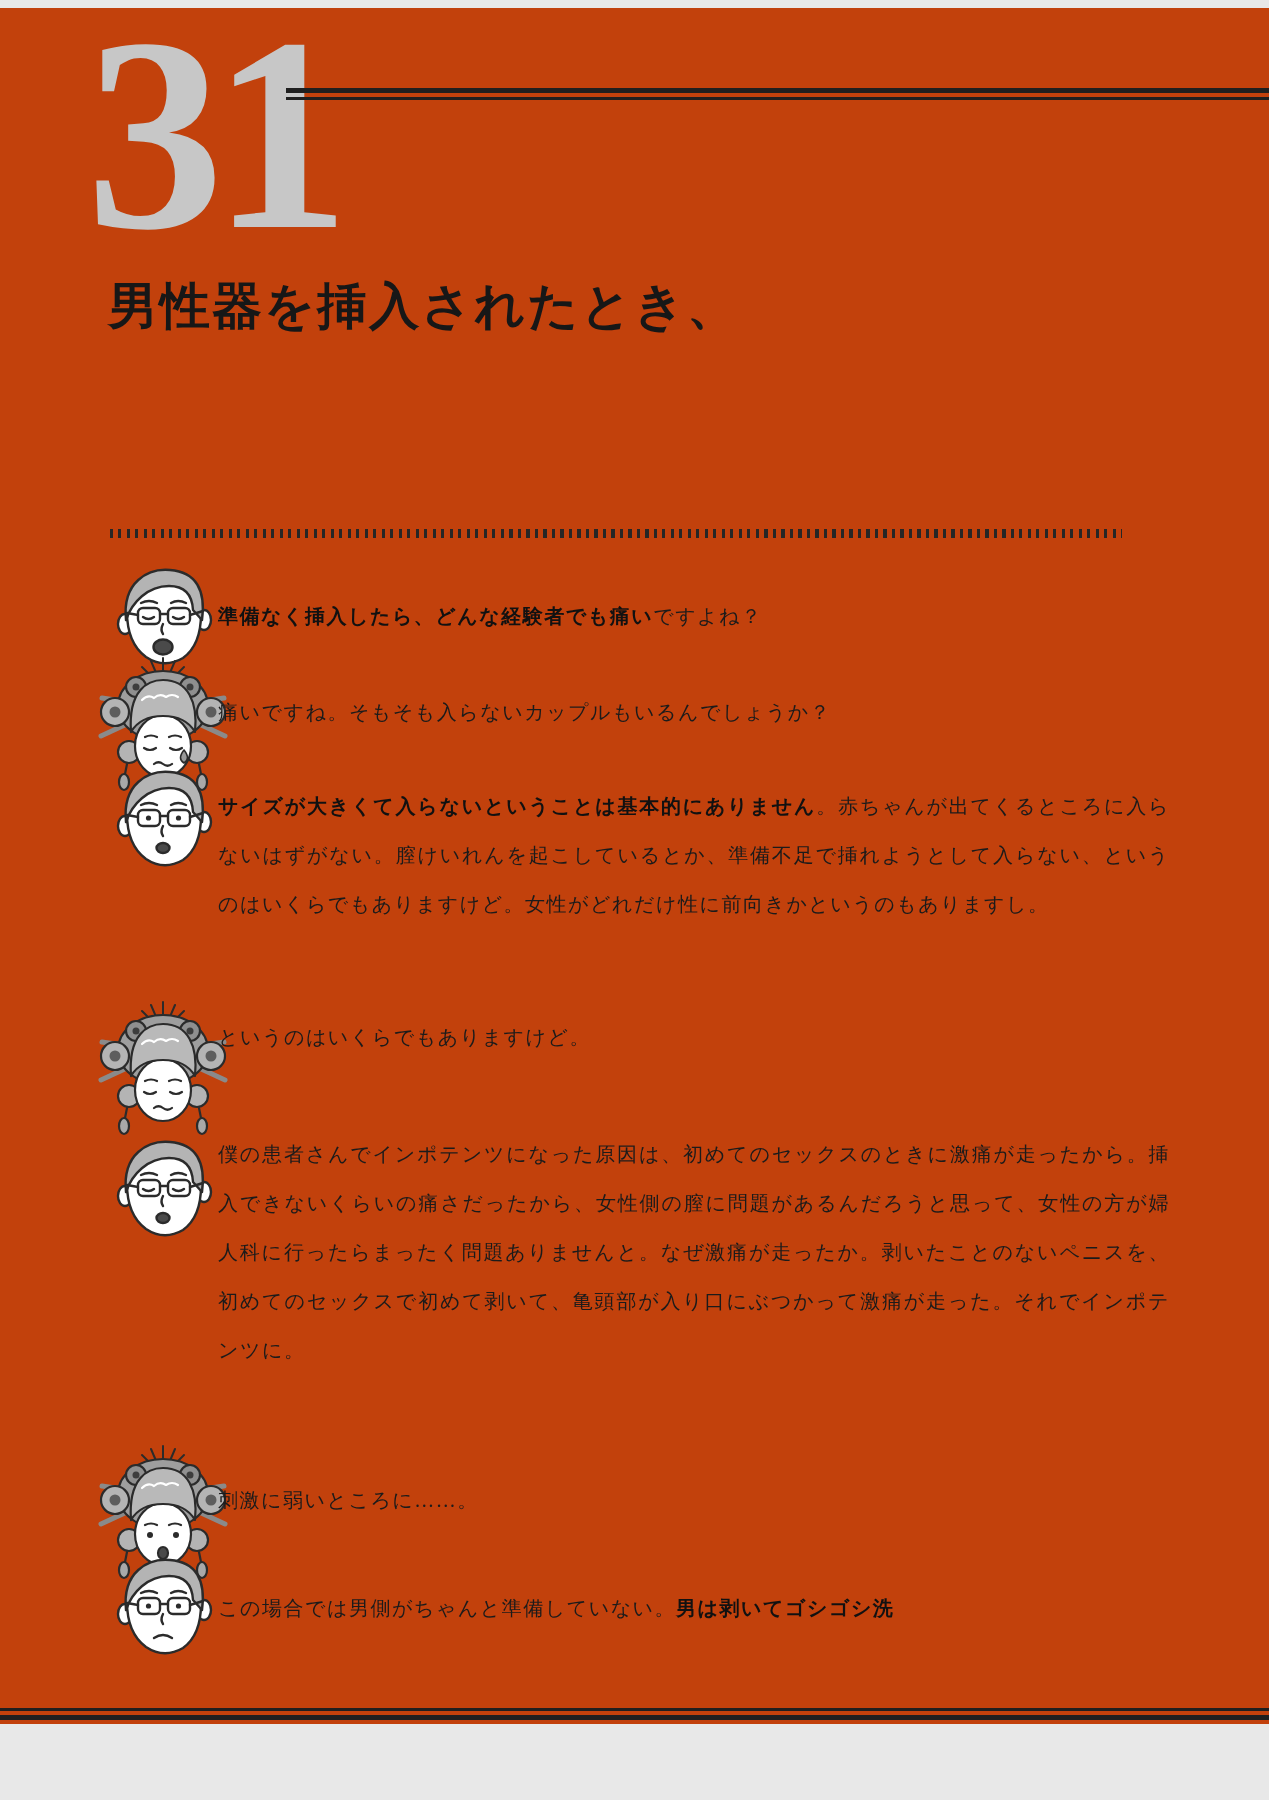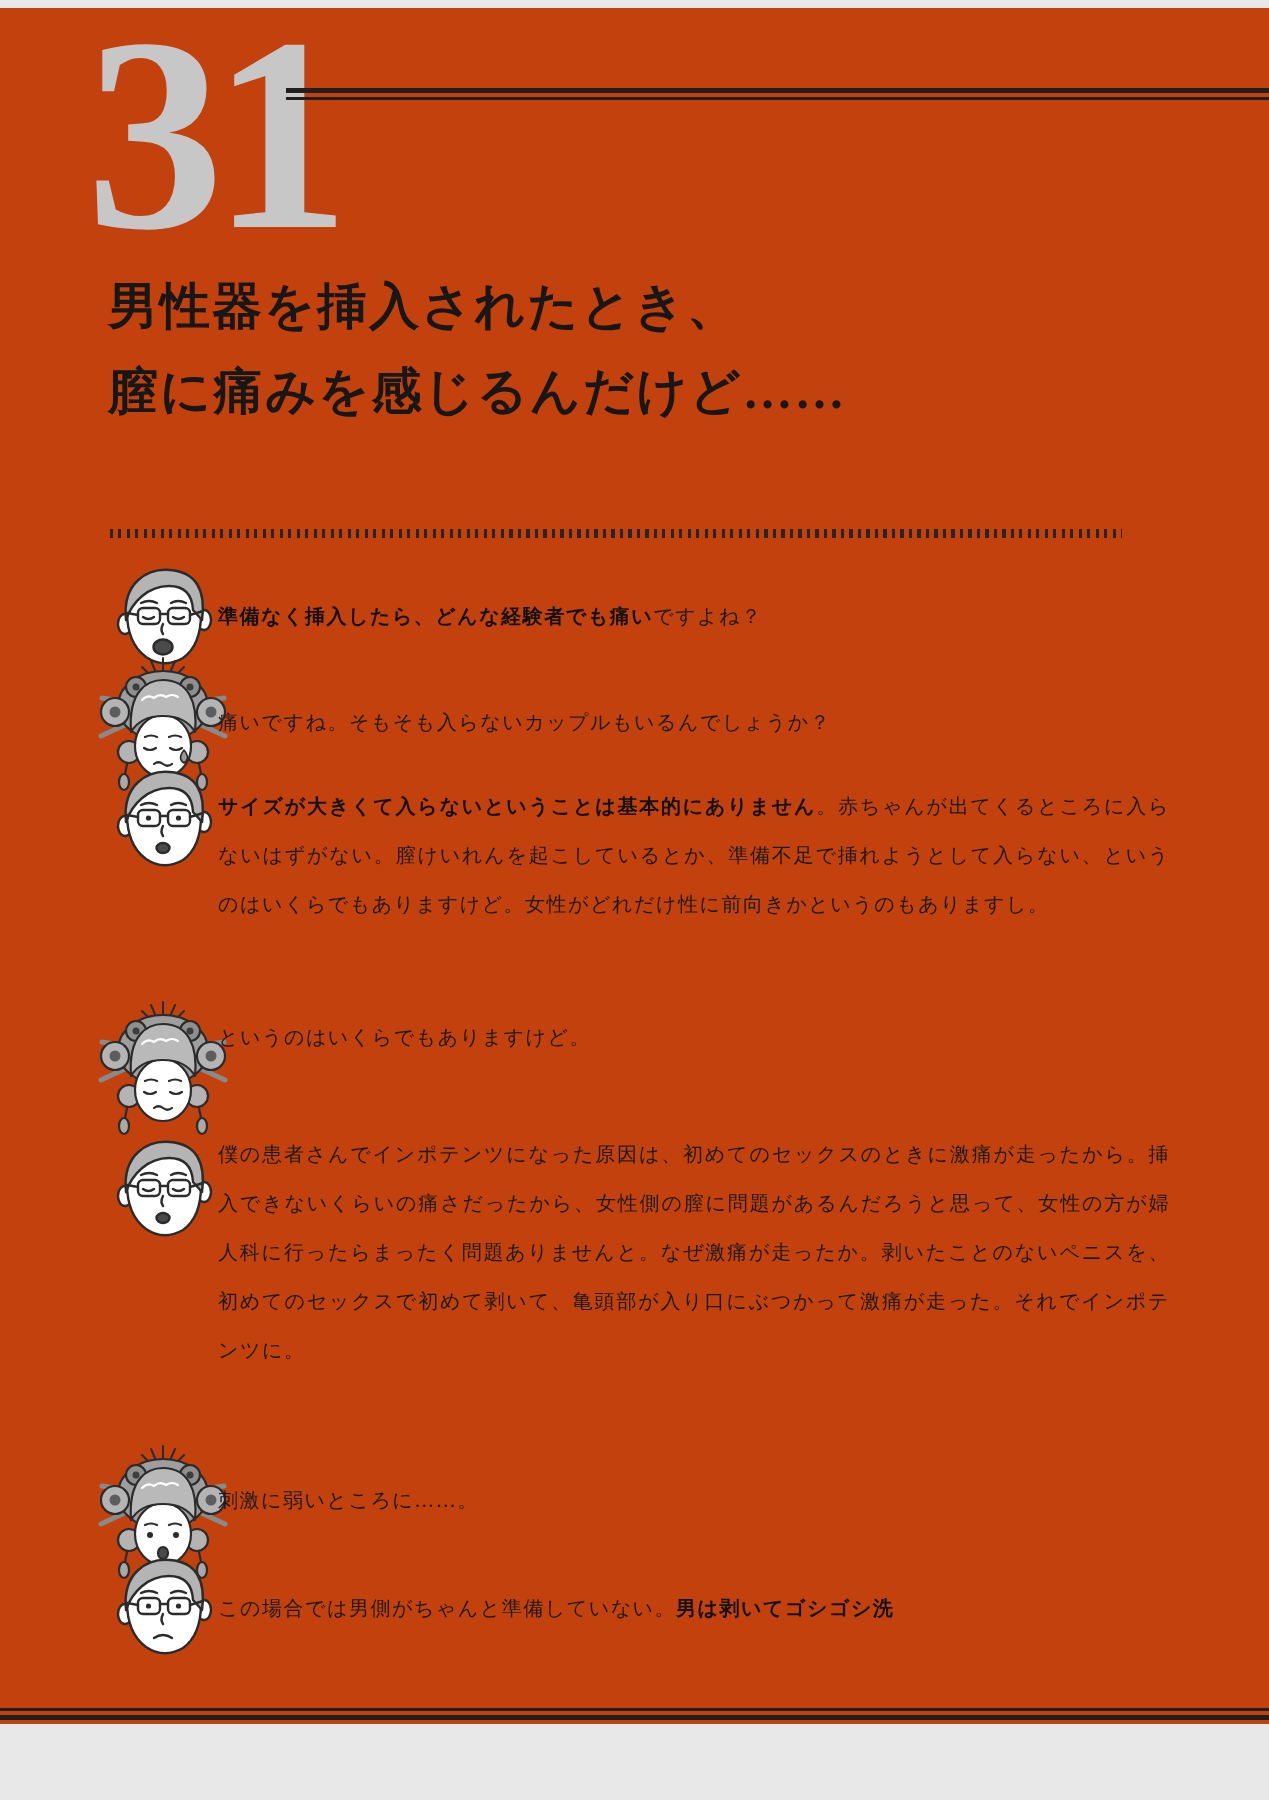--- a/index.html
+++ b/index.html
@@ -47,21 +47,21 @@
   .icon-holder{position:absolute;top:0;}
   .row-0 .icon-holder,.row-2 .icon-holder,.row-4 .icon-holder,.row-6 .icon-holder{left:112px;}
   .row-1 .icon-holder,.row-3 .icon-holder,.row-5 .icon-holder{left:98px;}
   .dialogue-text{
     position:absolute;left:218px;width:952px;
     font-size:20px;line-height:49px;letter-spacing:1.5px;
     text-align:justify;text-align-last:left;
     word-break:break-all;line-break:anywhere;
   }
   .row-0 .dialogue-text{top:34px;}
-  .row-1 .dialogue-text{top:44px;}
+  .row-1 .dialogue-text{top:34px;}
   .row-2 .dialogue-text{top:22px;}
   .row-3 .dialogue-text{top:15px;}
   .row-4 .dialogue-text{top:0px;}
   .row-5 .dialogue-text{top:34px;}
   .row-6 .dialogue-text{top:36px;}
   .seg{color:#1b1b1b;}
   .seg-bold{
     font-family:"DejaVu Sans","Liberation Sans",sans-serif;
     font-weight:700;color:#111;
   }
@@ -83,21 +83,20 @@
 </style>
 </head>
 <body>
 
 <div class="page">
   <div class="chapter-num">31</div>
   <div class="rule-double rule-top"></div>
 
   <div class="title">
     <div>男性器を挿入されたとき、</div>
-    <div>膣に痛みを感じるんだけど……</div>
   </div>
 
   <div class="rule-dotted"></div>
 
   <section class="dialogue-row row-0">
     <div class="icon-holder">
         <svg class="avatar doctor expr-worried" width="104" height="112" viewBox="0 0 104 112">
     <g stroke="#2b2b2b" stroke-width="2.4" stroke-linecap="round" stroke-linejoin="round">
       <ellipse cx="13" cy="66" rx="7" ry="10" fill="#ffffff"></ellipse>
       <ellipse cx="92" cy="62" rx="7" ry="10" fill="#ffffff"></ellipse>

